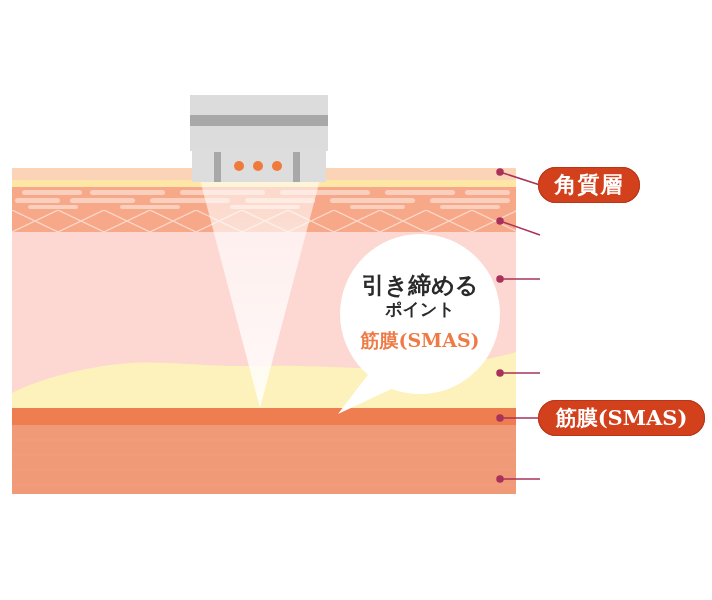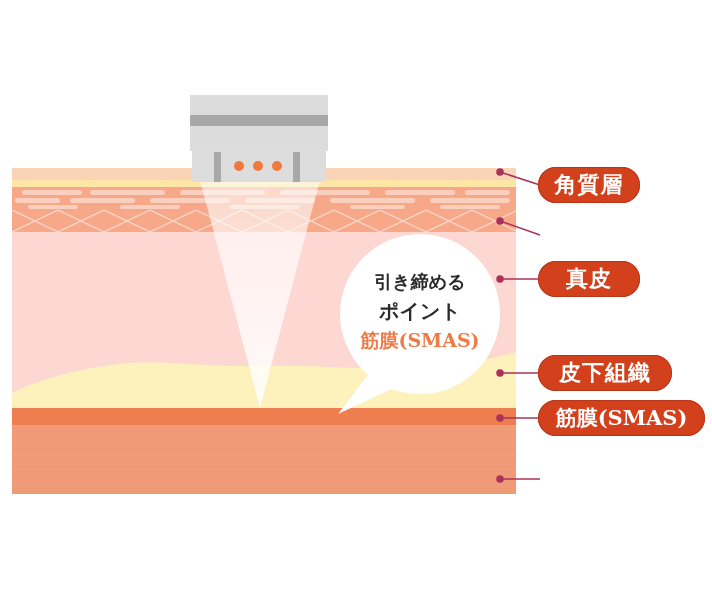--- a/index.html
+++ b/index.html
@@ -7,22 +7,22 @@
          font-family:"DejaVu Serif", "Liberation Serif", serif; }
   .stage { position:absolute; left:0; top:0; width:712px; height:600px; }
   svg.diagram { position:absolute; left:0; top:0; }
   .pill { position:absolute; left:538px; height:36px; border-radius:18px;
           background:#d2401c; color:#ffffff; box-shadow:0 0 0 1px #b8361a inset;
           display:flex; align-items:center; justify-content:center;
           font-size:22px; font-weight:bold; letter-spacing:1px; padding:0 14px; box-sizing:border-box;
           font-family:"DejaVu Serif", "Liberation Serif", serif;text-align:center; }
   .bubble-text { position:absolute; left:342px; width:156px; text-align:center;
                  font-family:"DejaVu Sans", "Liberation Sans", sans-serif; font-weight:bold; }
-  .bt1 { top:270px; font-size:18px; color:#2a2a2a; }
-  .bt2 { top:298px; font-size:20px; color:#2a2a2a; }
+  .bt1 { top:270px; font-size:23px; color:#2a2a2a; }
+  .bt2 { top:298px; font-size:17px; color:#2a2a2a; }
   .bt3 { top:328px; font-size:19px; color:#ee7a45; font-family:"DejaVu Serif","Liberation Serif",serif; }
 </style>
 </head>
 <body>
 
 <div class="stage">
   <svg class="diagram" width="712" height="600" viewBox="0 0 712 600">
     <defs>
       <pattern id="mesh" width="46" height="22" patternUnits="userSpaceOnUse" x="12" y="210">
         <path d="M0 0 L46 22 M46 0 L0 22" stroke="#ffffff" stroke-opacity="0.55" stroke-width="1.2" fill="none"></path>
@@ -108,16 +108,14 @@
       <line x1="500" y1="479" x2="540" y2="479"></line>
         <circle cx="500" cy="479" r="3"></circle>
     </g>
   </svg>
 
   <div class="bubble-text bt1">引き締める</div>
   <div class="bubble-text bt2">ポイント</div>
   <div class="bubble-text bt3">筋膜(SMAS)</div>
 
   <div class="pill" style="top:167px;width:102px;">角質層</div>
-  <div class="pill" style="top:261px;width:102px;">真皮</div>
-  <div class="pill" style="top:355px;width:134px;">皮下組織</div>
   <div class="pill" style="top:400px;width:167px;padding:0 8px;font-size:21px;letter-spacing:0;">筋膜(SMAS)</div>
 </div>
 
 </body></html>

